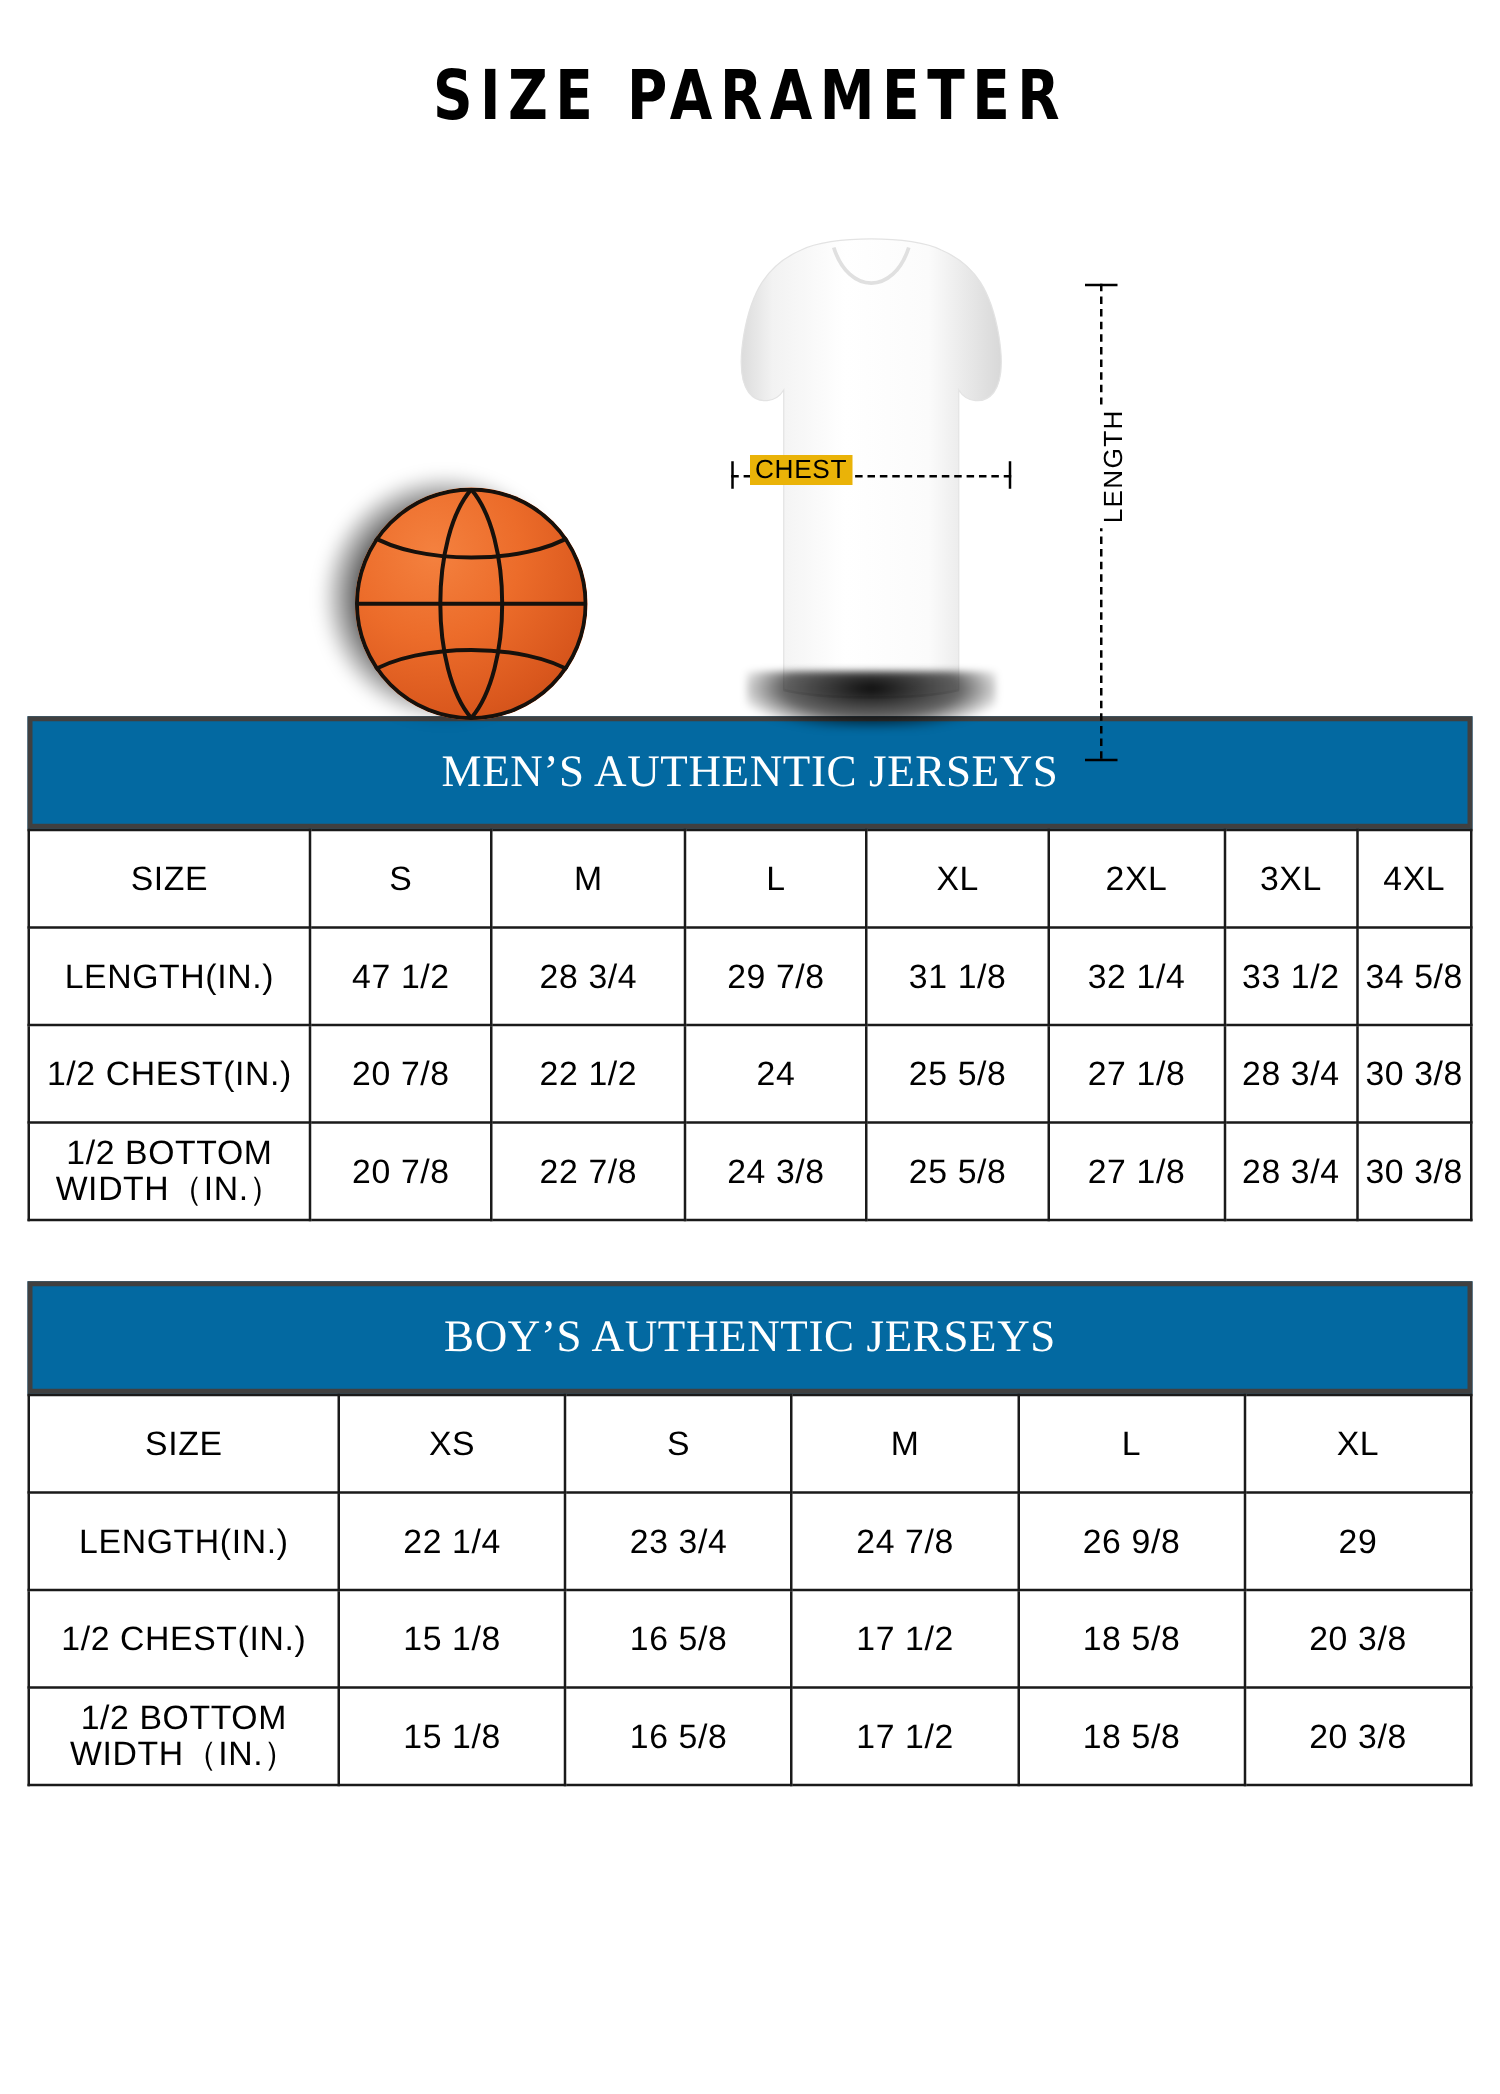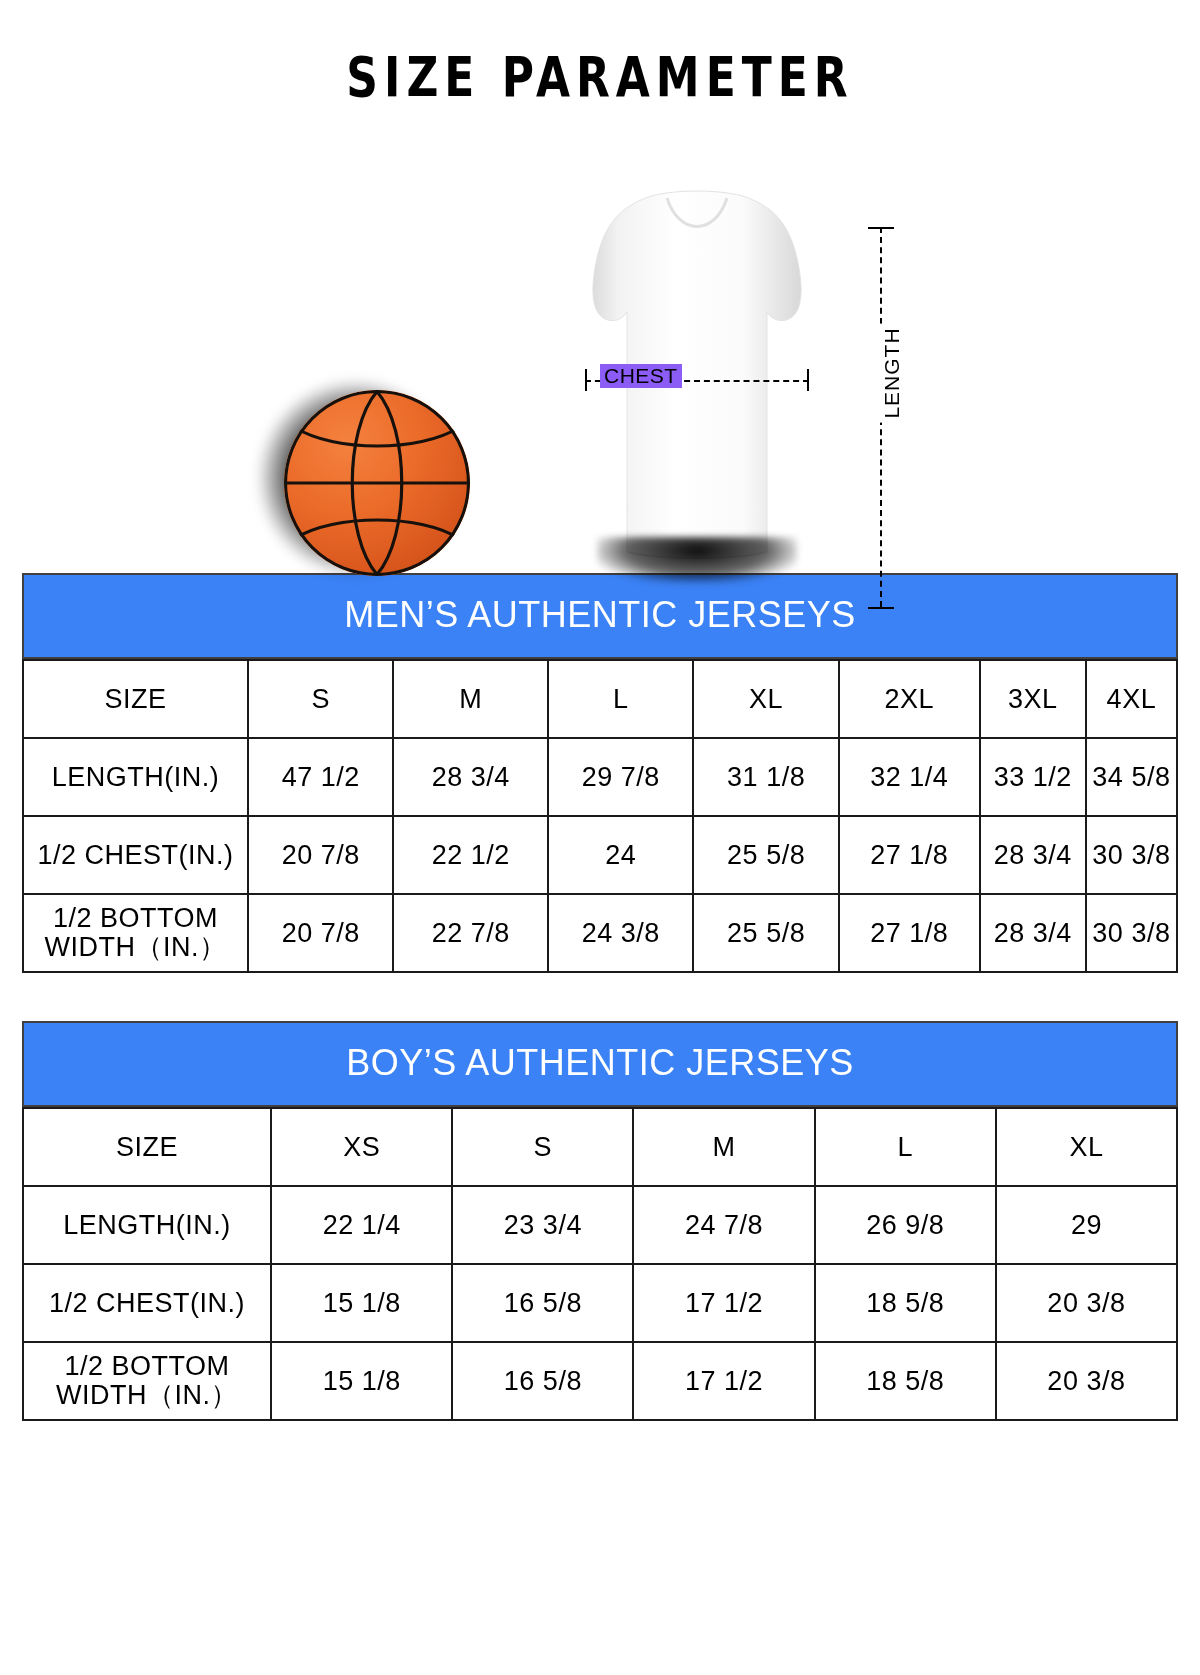--- a/index.html
+++ b/index.html
@@ -90,21 +90,21 @@
     background: radial-gradient(ellipse at 50% 30%, rgba(0,0,0,0.95) 0%, rgba(0,0,0,0.6) 50%, rgba(0,0,0,0) 78%);
     filter: blur(3px);
   }
 
   .chest-label {
     position: absolute;
     left: 578px;
     top: 267px;
     font-size: 21px;
     letter-spacing: 0.5px;
-    background: #8b5cf6;
+    background: #eab308;
     padding: 0 4px;
     z-index: 4;
   }
   .chest-line {
     position: absolute;
     left: 563px;
     top: 283px;
     width: 224px;
     border-top: 2px dashed #000;
     z-index: 3;
@@ -143,28 +143,29 @@
     letter-spacing: 1px;
     transform: rotate(-90deg);
     transform-origin: center;
     background: #fff;
     padding: 2px 4px;
   }
 
   
   .section { margin-top: 6px; }
   .section-header {
-    background: #3b82f6;
+    background: #0369a1;
     color: #ffffff;
     text-align: center;
     font-size: 36px;
     letter-spacing: 0.5px;
     padding: 19px 0 21px;
-    border: 2px solid #404040;
+    border: 4px solid #404040;
     box-sizing: border-box;
+    font-family: Liberation Serif, serif;
   }
   table {
     border-collapse: collapse;
     width: 100%;
     table-layout: fixed;
   }
   table td {
     border: 2px solid #1a1a1a;
     text-align: center;
     font-size: 27px;

